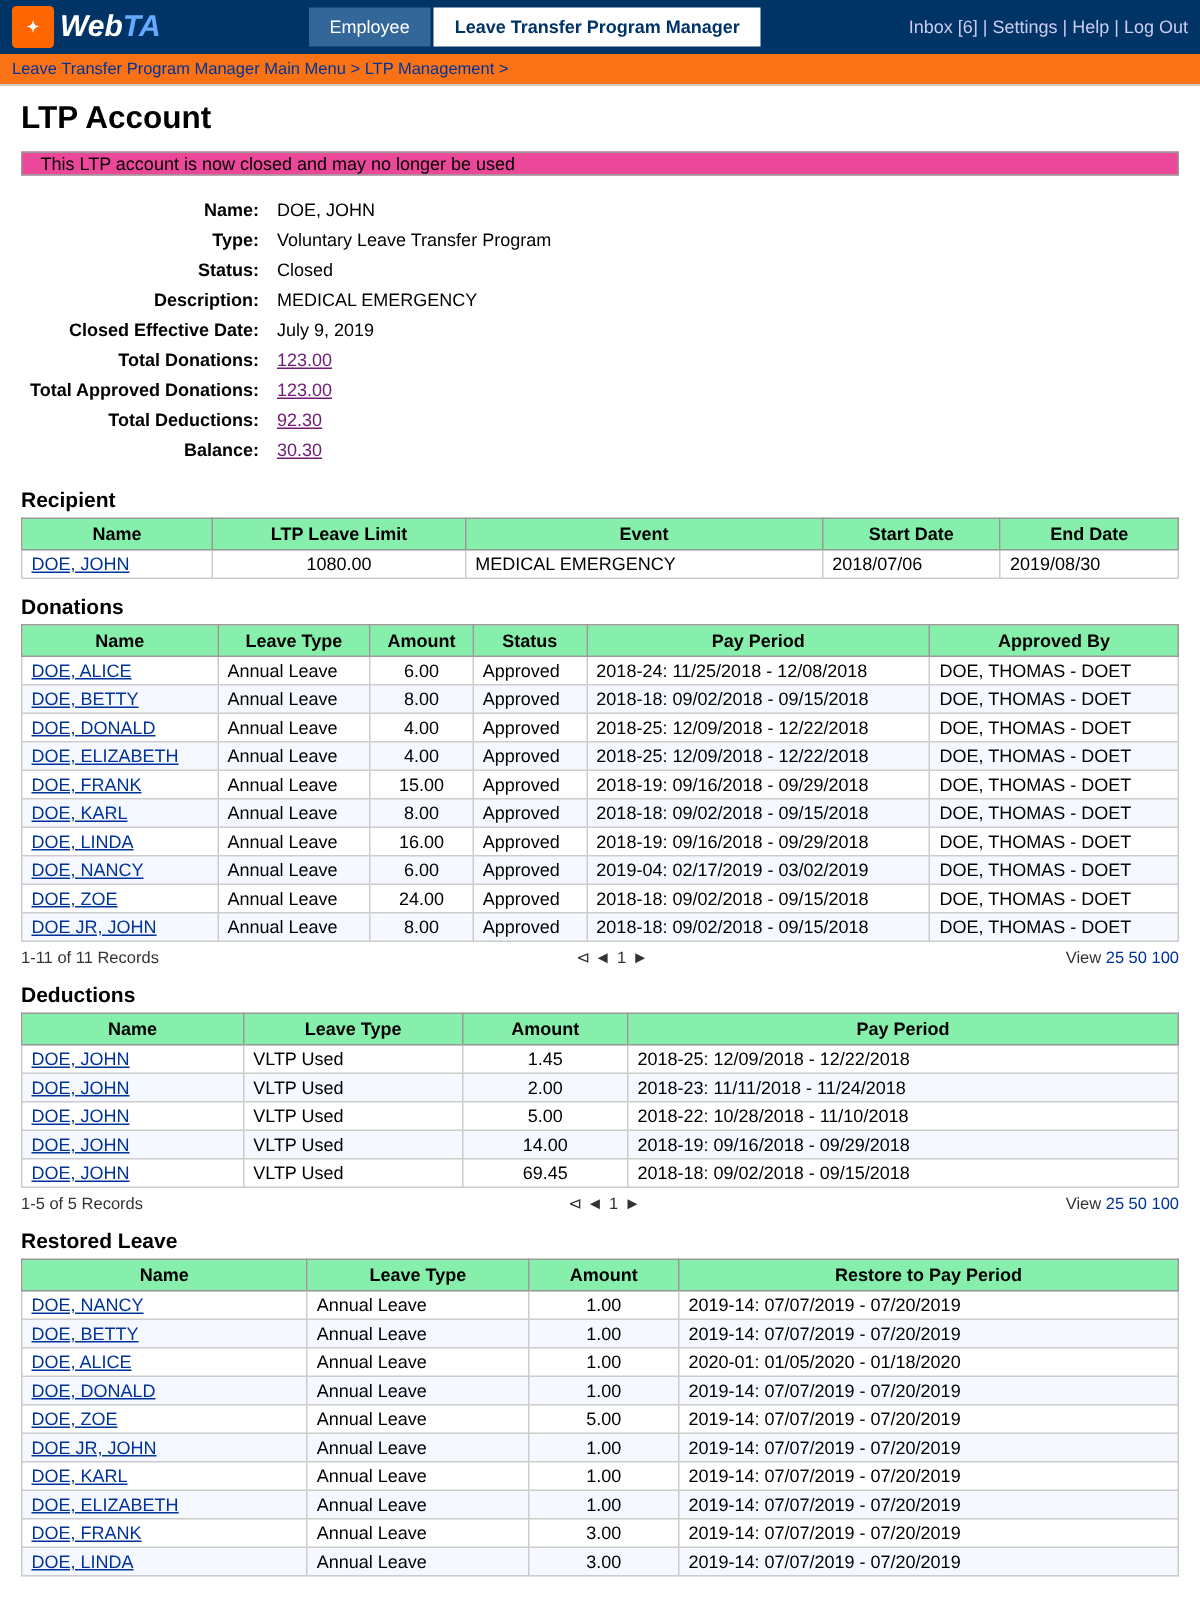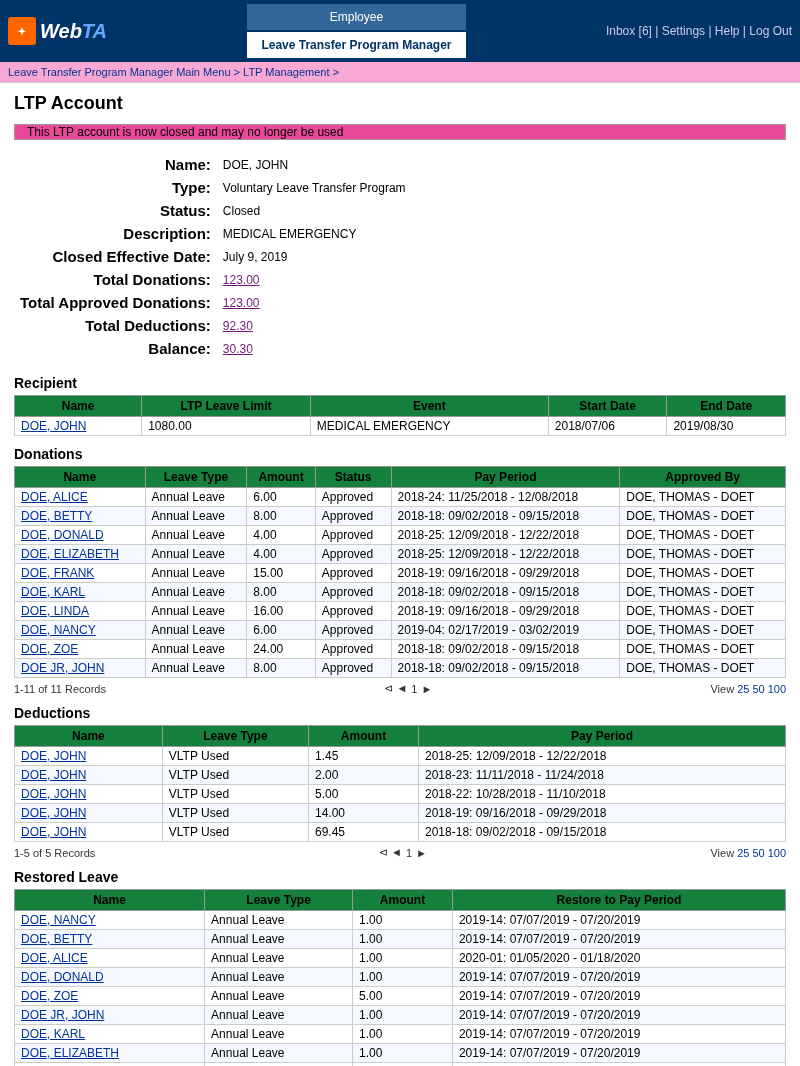--- a/index.html
+++ b/index.html
@@ -5,54 +5,54 @@
     * { margin: 0; padding: 0; box-sizing: border-box; }
     body { font-family: Arial, sans-serif; font-size: 12px; background: #fff; color: #000; width: 800px; }
 
     
     .header { background: #003366; display: flex; align-items: center; justify-content: space-between; padding: 4px 8px; }
     .logo { display: flex; align-items: center; gap: 4px; }
     .logo-icon { width: 28px; height: 28px; background: #ff6600; border-radius: 3px; display: flex; align-items: center; justify-content: center; }
     .logo-icon span { color: #fff; font-size: 10px; font-weight: bold; }
     .logo-text { color: #fff; font-size: 20px; font-weight: bold; font-style: italic; }
     .logo-text .ta { color: #66aaff; }
-    .nav-tabs { display: flex; gap: 2px; flex-direction: column; }
+    .nav-tabs { display: flex; gap: 2px; }
     .nav-tab { padding: 6px 14px; color: #fff; font-size: 12px; cursor: pointer; background: transparent; border: none; }
     .nav-tab.active { background: #fff; color: #003366; font-weight: bold; }
     .nav-tab:not(.active) { background: #336699; }
     .header-links { color: #cce; font-size: 12px; }
 
     
-    .breadcrumb { padding: 4px 8px; font-size: 11px; color: #003399; background: #f9a8d4; border-bottom: 1px solid #ccc; }
+    .breadcrumb { padding: 4px 8px; font-size: 11px; color: #003399; background: #f97316; border-bottom: 1px solid #ccc; }
 
     
     .content { padding: 10px 14px; }
-    .page-title { font-size: 18px; font-weight: bold; color: #000; margin-bottom: 10px; }
+    .page-title { font-size: 21px; font-weight: bold; color: #000; margin-bottom: 10px; }
 
     
     .alert-box { border: 1px solid #999; background: #ec4899; padding: 0 12px; margin-bottom: 12px; font-size: 12px; color: #000; }
 
     
     .info-table { margin-bottom: 14px; }
-    .info-table tr td:first-child { text-align: right; font-weight: bold; padding-right: 6px; white-space: nowrap; font-size: 15px; }
+    .info-table tr td:first-child { text-align: right; font-weight: bold; padding-right: 6px; white-space: nowrap; font-size: 12px; }
     .info-table tr td:last-child { font-size: 12px; }
     .info-table td { padding: 2px 4px; }
     .link-style { color: #701a75; text-decoration: underline; cursor: pointer; }
 
     
     .section-title { font-size: 14px; font-weight: bold; margin: 10px 0 4px 0; }
 
     
     .data-table { width: 100%; border-collapse: collapse; font-size: 12px; margin-bottom: 4px; }
-    .data-table th { background: #15803d; border: 1px solid #999; padding: 3px 6px; text-align: center; font-weight: bold; }
+    .data-table th { background: #86efac; border: 1px solid #999; padding: 3px 6px; text-align: center; font-weight: bold; }
     .data-table td { border: 1px solid #ccc; padding: 2px 6px; }
     .data-table tr:nth-child(even) td { background: #f5f8ff; }
     .data-table tr:nth-child(odd) td { background: #fff; }
     .data-table td.link-cell { color: #003399; text-decoration: underline; cursor: pointer; }
-    .data-table td.num { text-align: left; }
+    .data-table td.num { text-align: center; }
 
     
     .pagination { font-size: 11px; color: #333; margin: 3px 0 10px 0; display: flex; justify-content: space-between; align-items: center; }
     .pagination .view-links { display: flex; align-items: center; gap: 3px; }
     .pagination .view-links a { color: #003399; text-decoration: none; }
     .page-nav { display: flex; align-items: center; gap: 4px; }
     .page-nav span { font-size: 11px; }
   </style>
 </head>
 <body>

